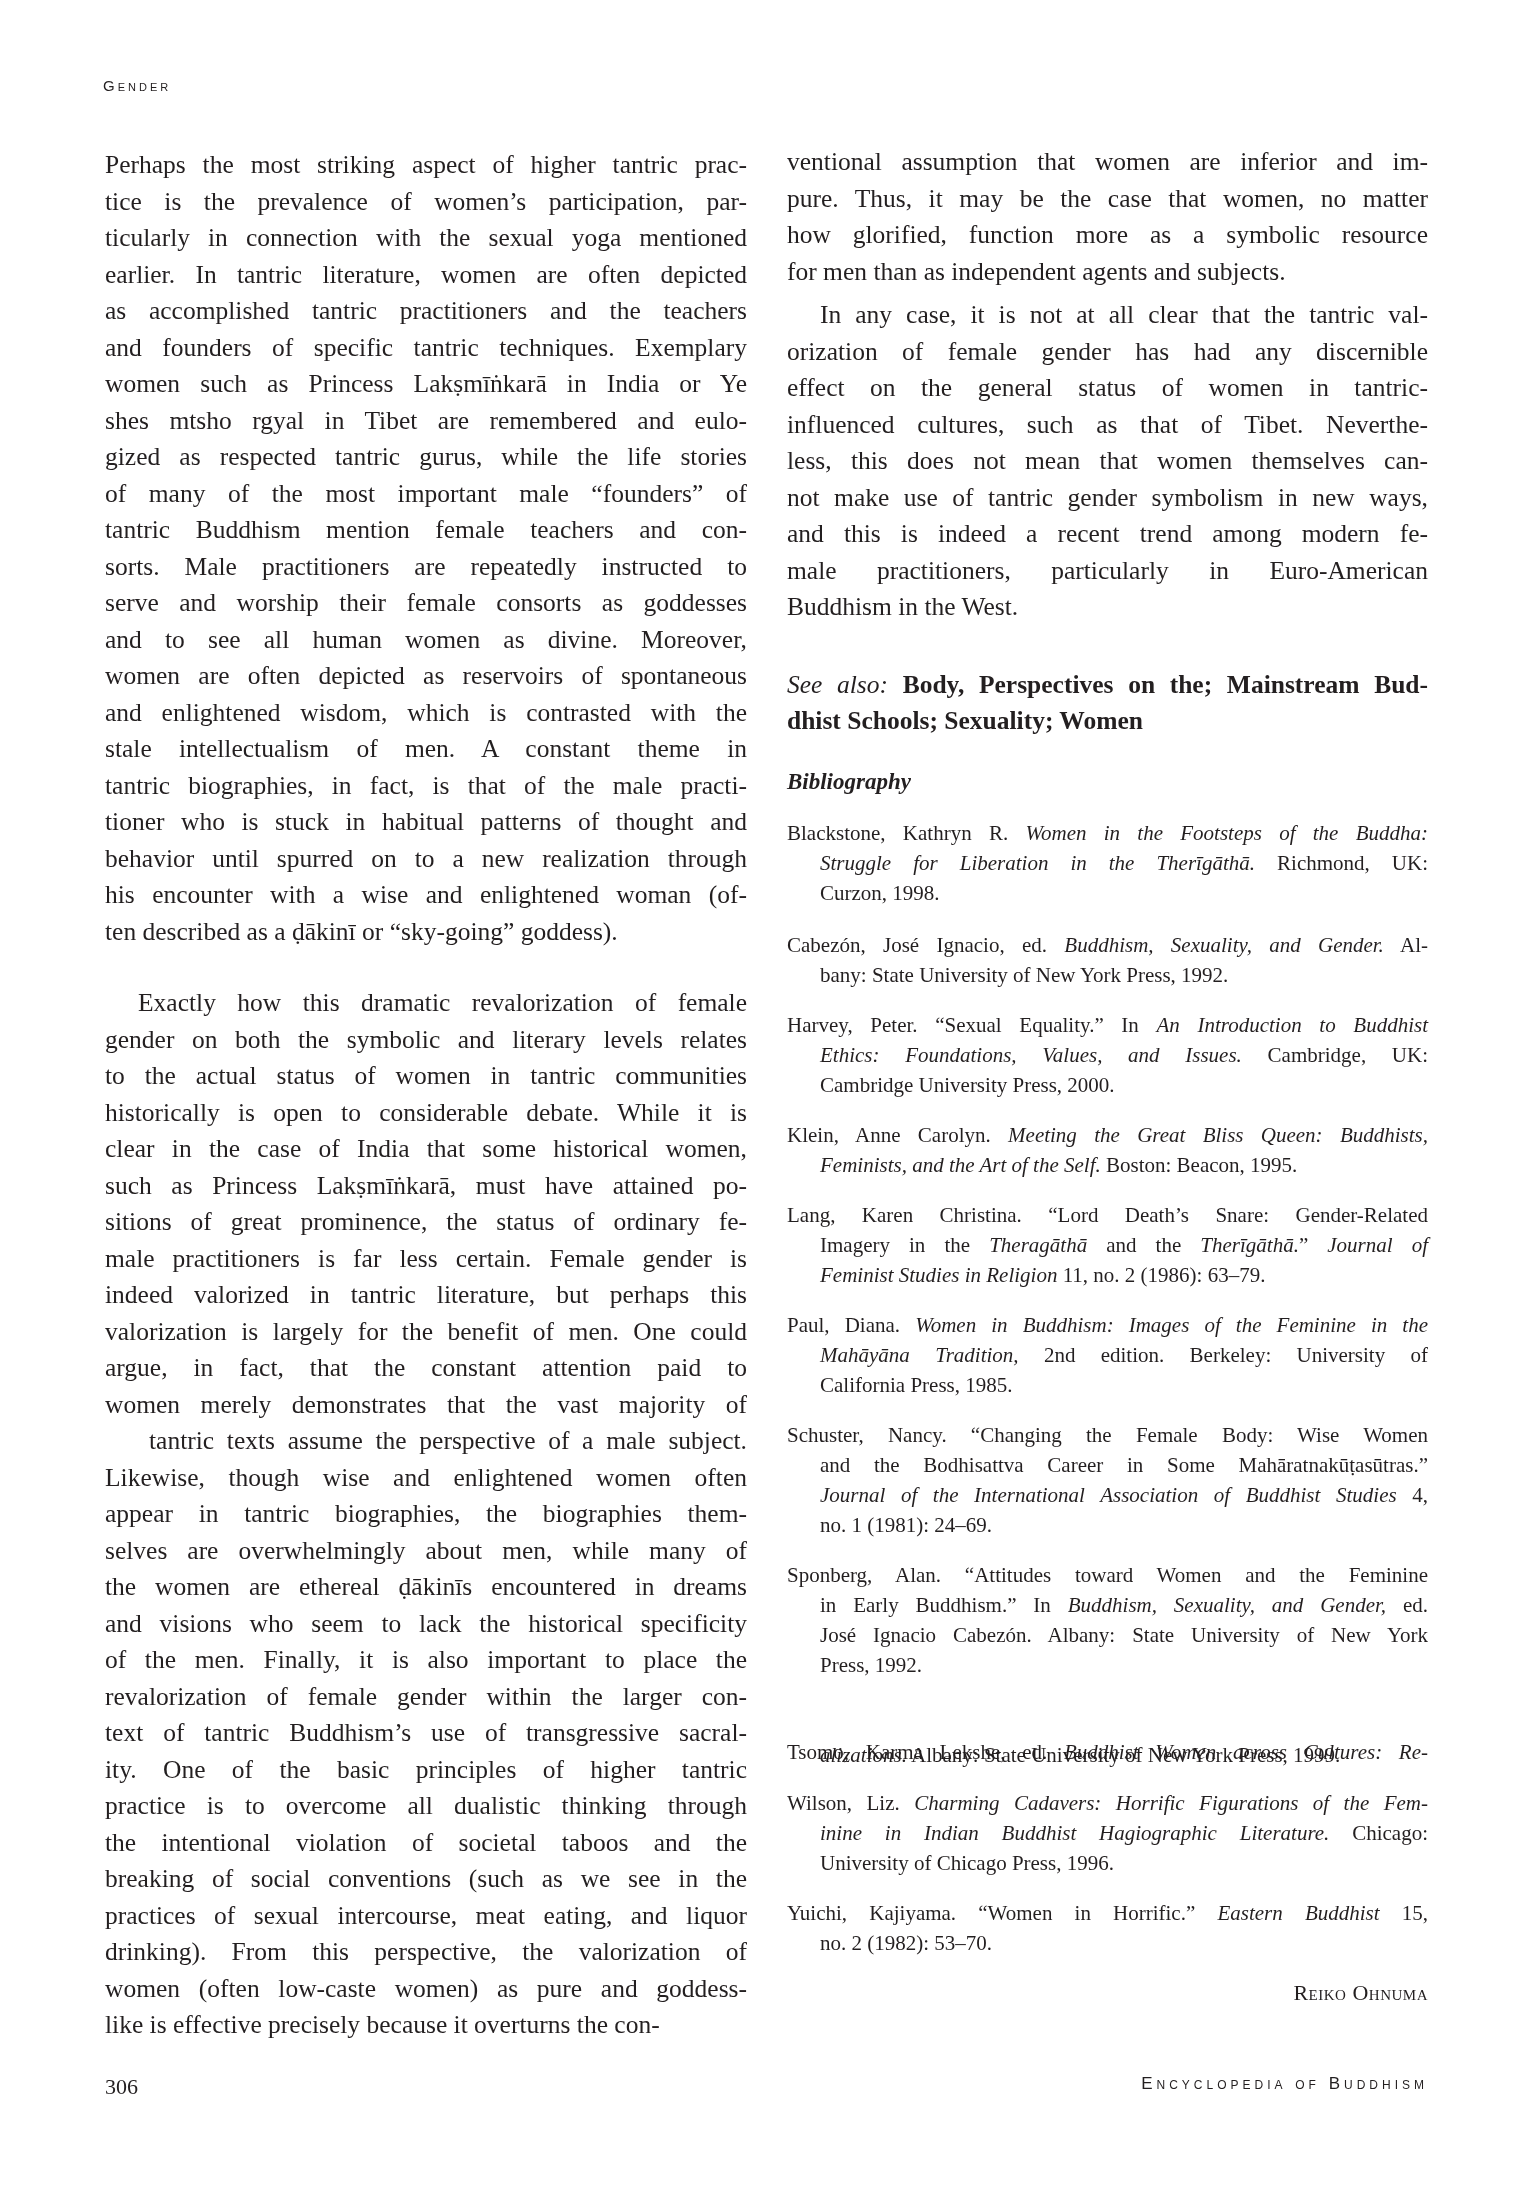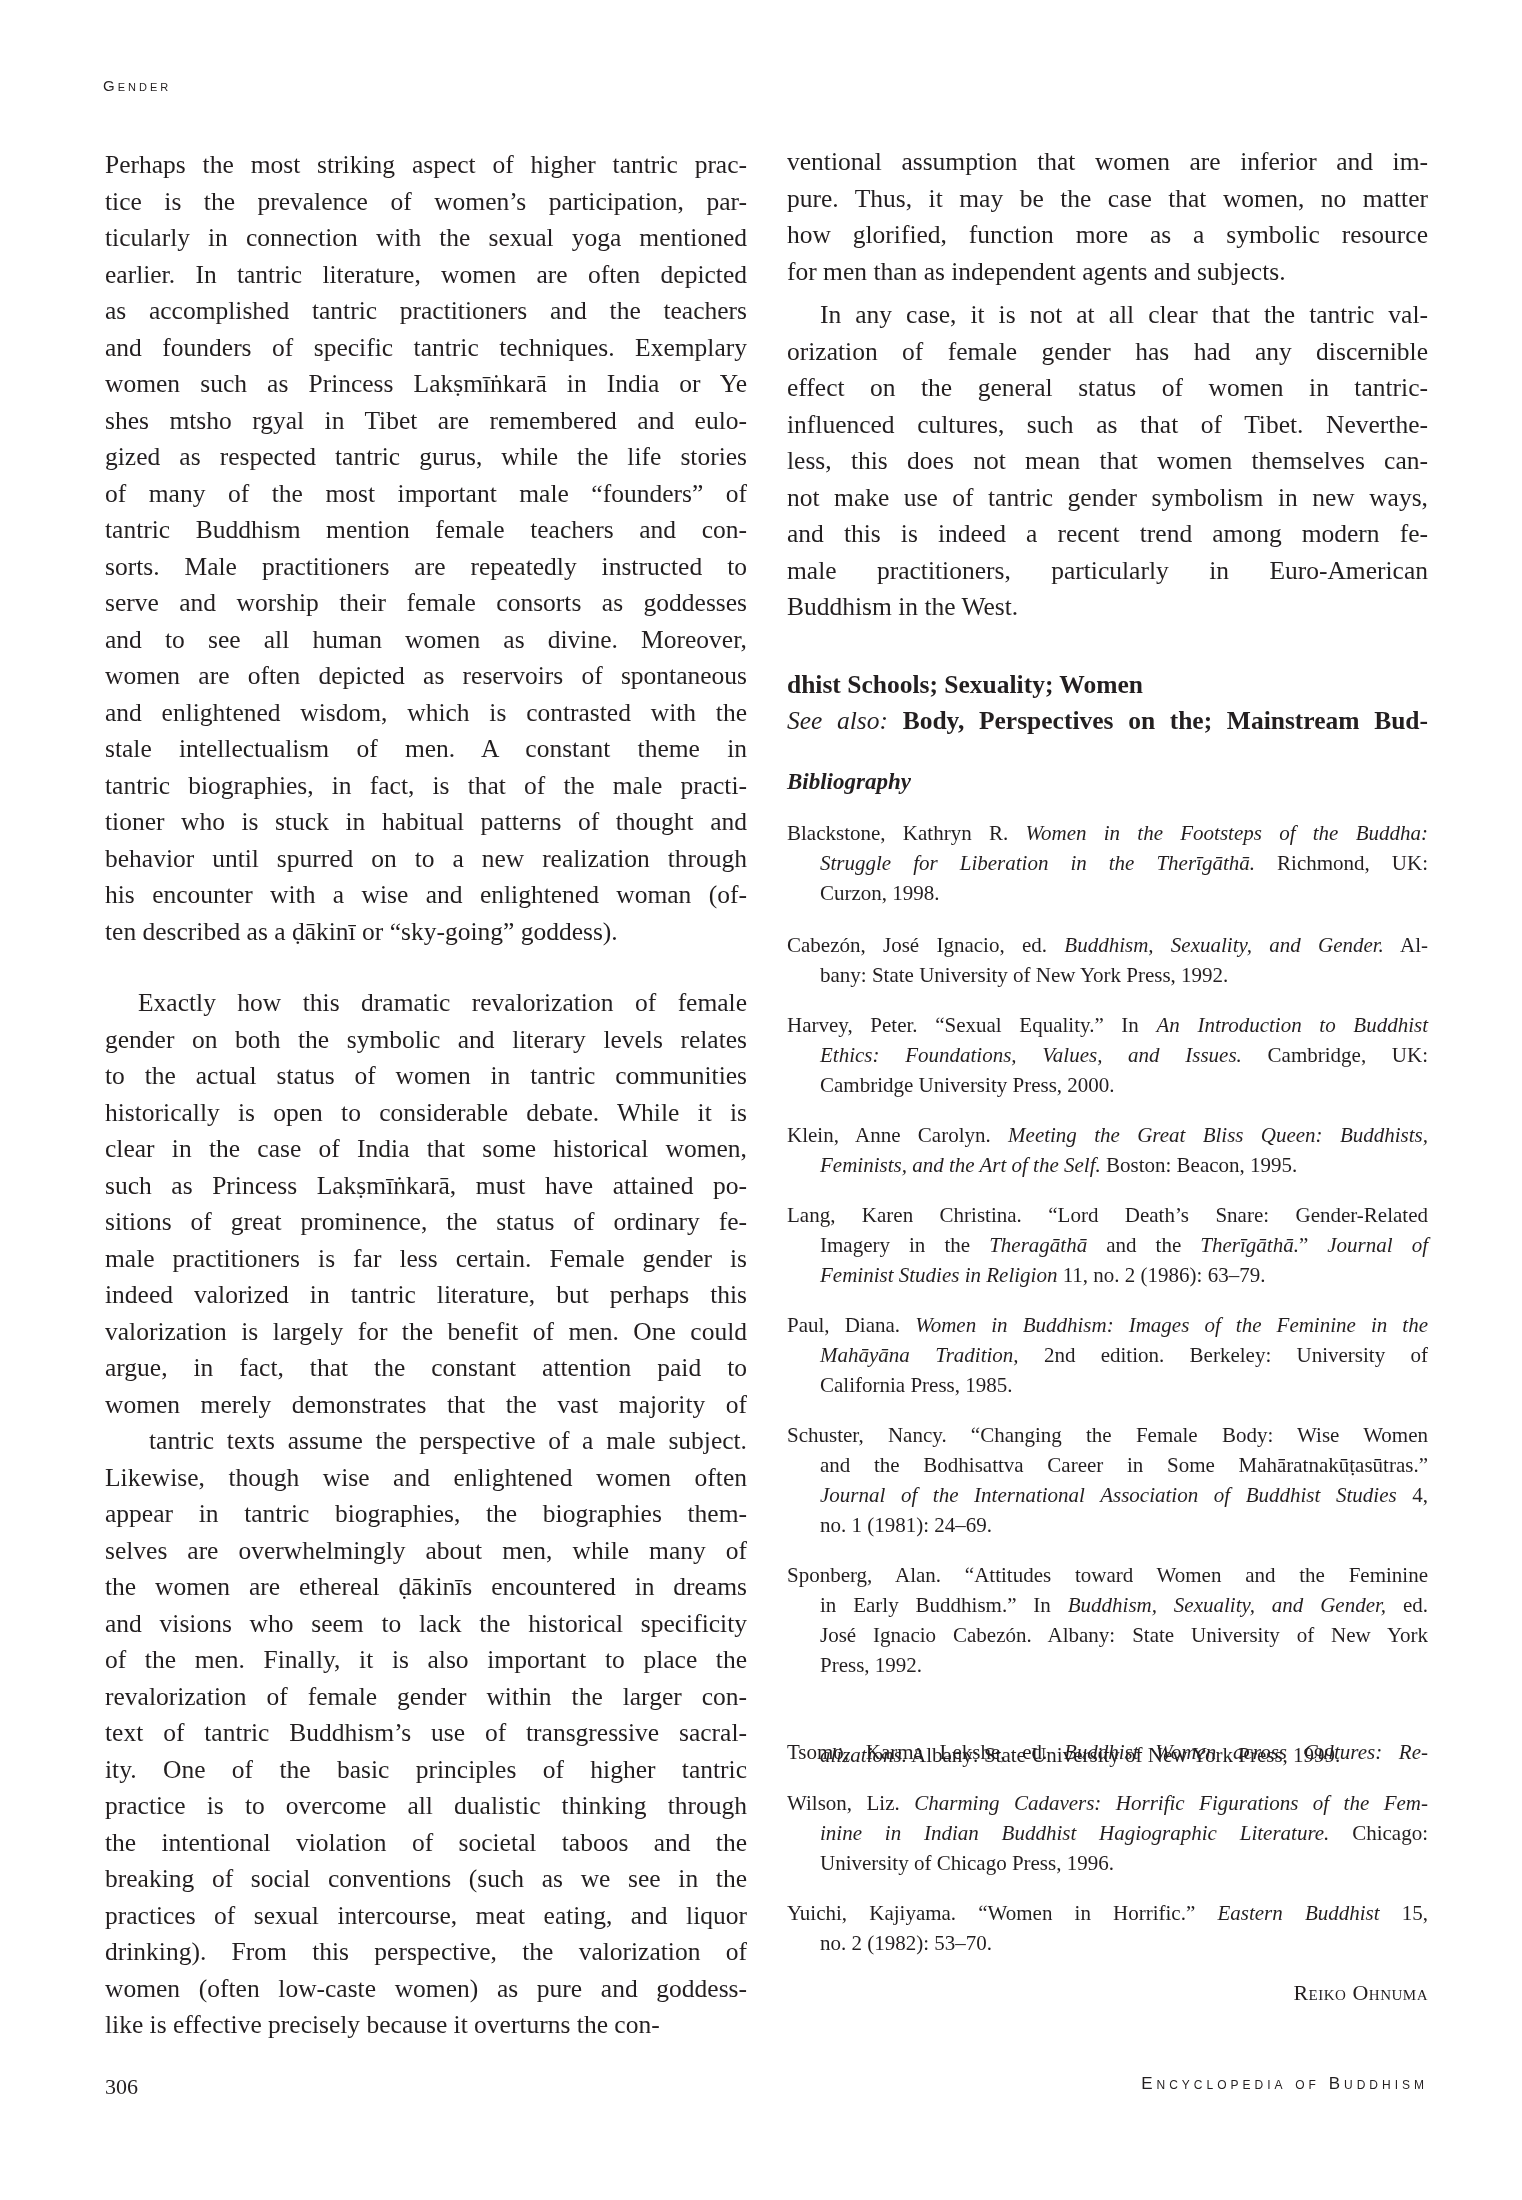--- a/index.html
+++ b/index.html
@@ -105,26 +105,26 @@
       <div class="line" style="top: 370px;">effect on the general status of women in tantric-</div>
       <div class="line" style="top: 406.5px;">influenced cultures, such as that of Tibet. Neverthe-</div>
       <div class="line" style="top: 443px;">less, this does not mean that women themselves can-</div>
       <div class="line" style="top: 479.5px;">not make use of tantric gender symbolism in new ways,</div>
       <div class="line" style="top: 516px;">and this is indeed a recent trend among modern fe-</div>
       <div class="line" style="top: 552.5px;">male practitioners, particularly in Euro-American</div>
       <div class="line last" style="top: 589px;">Buddhism in the West.</div>
     </div>
 
   <div class="see-also" style="top:667px;">
-    <div style="white-space:nowrap;">
-      <b>dhist Schools; Sexuality; Women</b>
-    </div>
     <div style="text-align:justify;text-align-last:justify;white-space:nowrap;">
       <i>See also:</i>
       <b>Body, Perspectives on the; Mainstream Bud-</b>
+    </div>
+    <div style="white-space:nowrap;">
+      <b>dhist Schools; Sexuality; Women</b>
     </div>
   </div>
 
   <div class="bib-head" style="top:767px;">Bibliography</div>
   <div id="bib-list">
       <div>
         <div class="bib-line" style="top: 818px;"><span>Blackstone, Kathryn R. </span><i>Women in the Footsteps of the Buddha:</i></div>
         <div class="bib-line cont" style="top: 848px;"><i>Struggle for Liberation in the Therīgāthā.</i><span> Richmond, UK:</span></div>
         <div class="bib-line cont last" style="top: 878px;"><span>Curzon, 1998.</span></div>
       </div>

